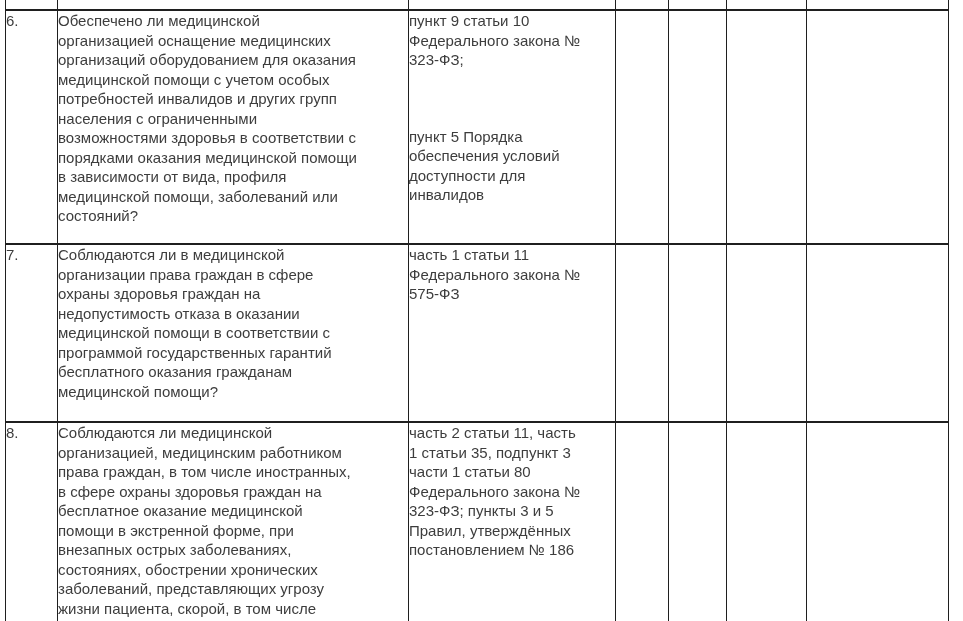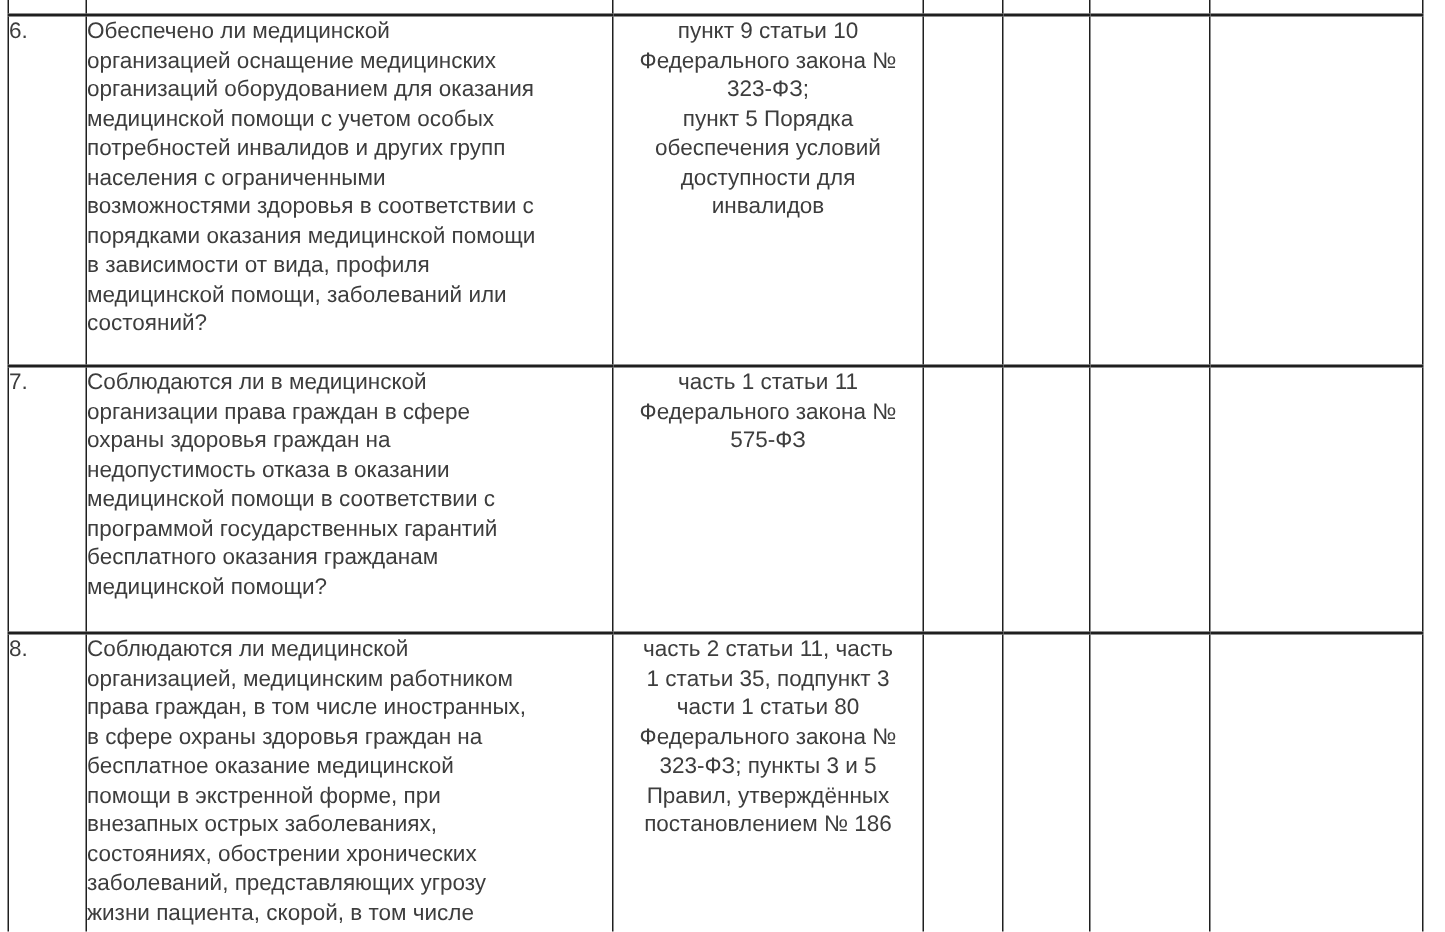--- a/index.html
+++ b/index.html
@@ -52,26 +52,26 @@
   td.num {
     padding: 5px 2px 0 4px;
   }
   td.question {
     padding: 5px 6px 0 12px;
     white-space: pre-line;
     margin-left: 32px;
   }
   td.reference {
     padding: 5px 4px 0 12px;
-    text-align: center;
   }
   td.reference .ref-par {
     white-space: pre-line;
   }
   td.reference .ref-par.gap {
+    margin-top: 57px;
   }
 </style>
 </head>
 <body>
 
 <div class="doc-page">
   <table class="checklist">
     <colgroup>
       <col style="width:52px">
       <col style="width:351px">

